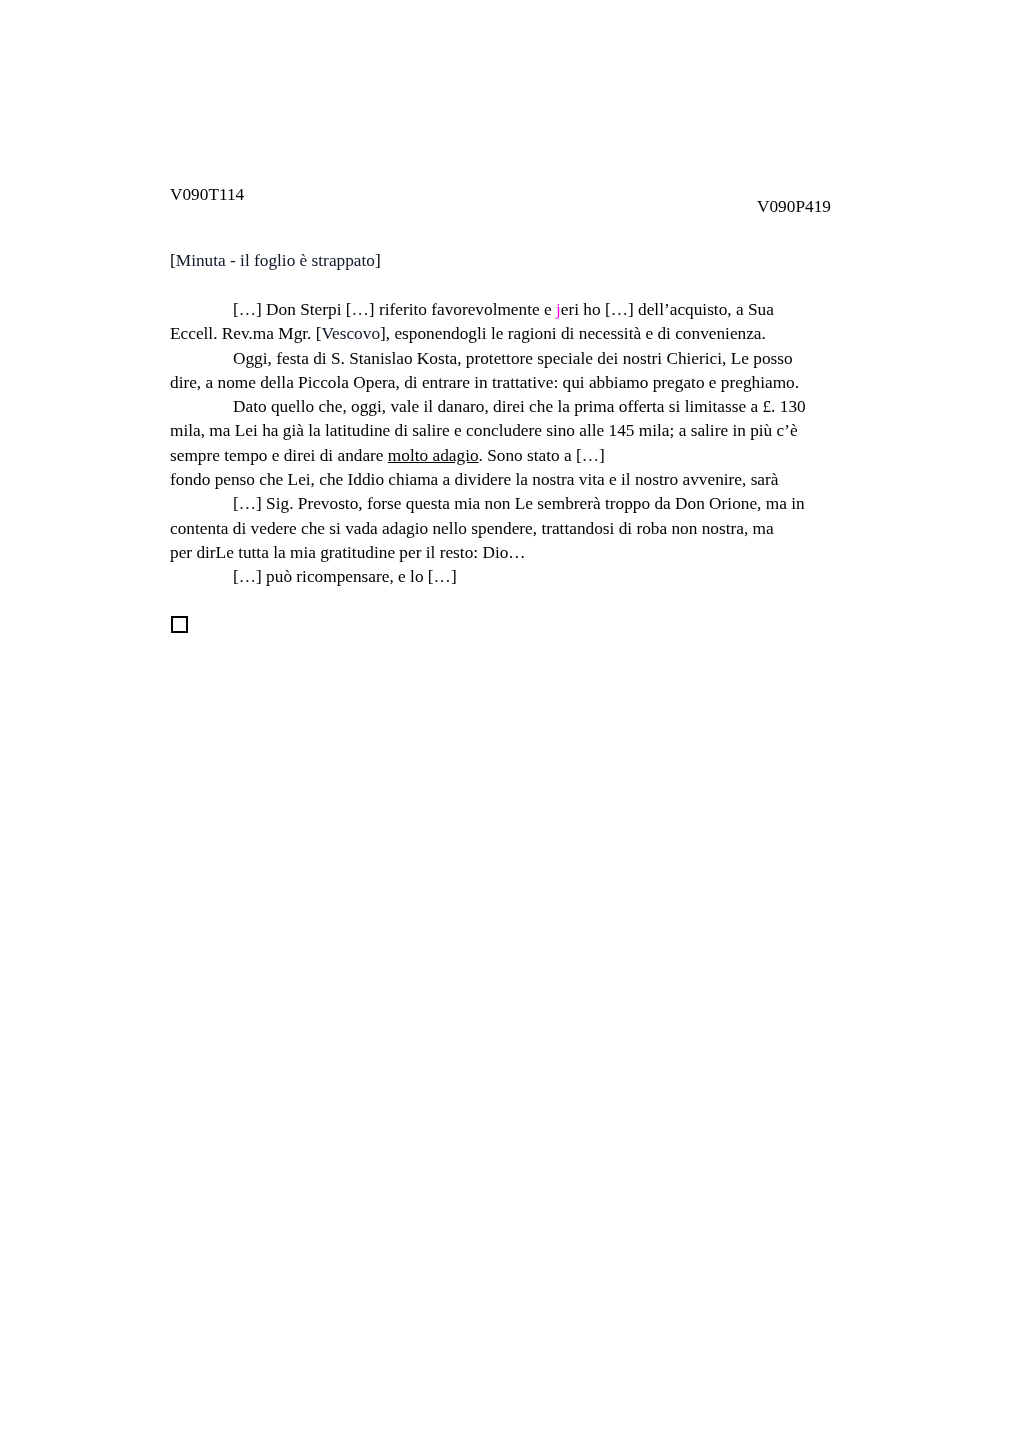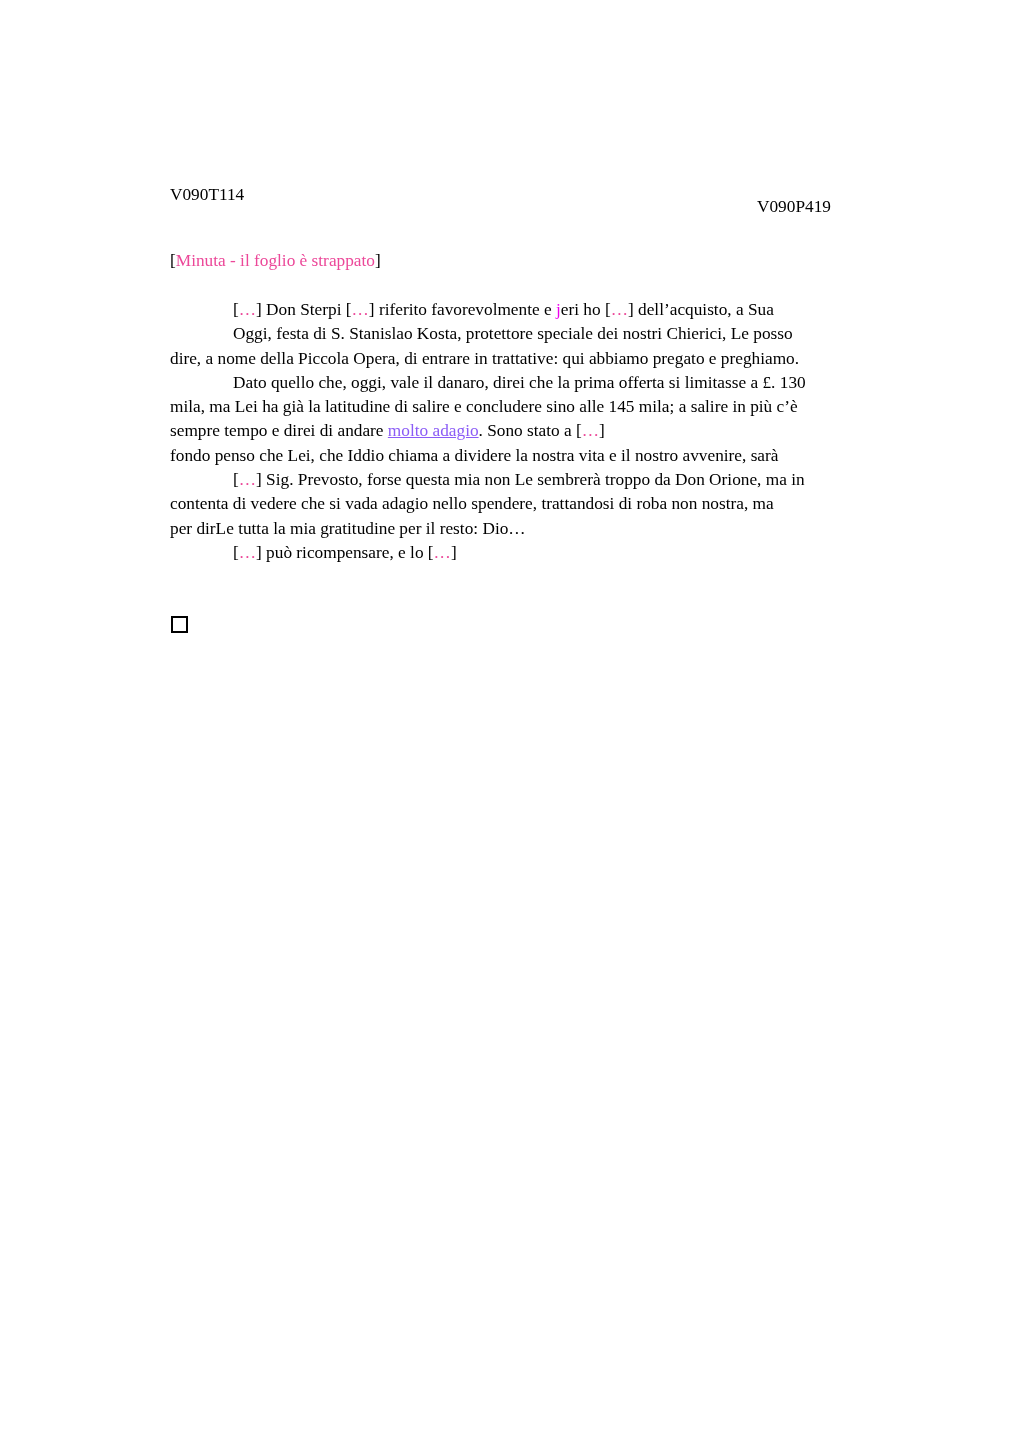--- a/index.html
+++ b/index.html
@@ -33,23 +33,23 @@
   .body-block {
     position: absolute;
     top: 260px;
     left: 170px;
     width: 780px;
     line-height: 24.3px;
   }
   .line { white-space: pre; }
   .line.indent { padding-left: 63px; }
   .run.k { color: #000000; }
-  .run.b { color: #ec4899; }
+  .run.b { color: #0f172a; }
   .run.m { color: #ee00ee; }
-  .run.u { color: #8b5cf6; text-decoration: underline; }
+  .run.u { color: #000000; text-decoration: underline; }
   .marker-row {
     position: absolute;
     top: 578px;
     left: 171px;
   }
   .sq {
     display: inline-block;
     width: 13px;
     height: 13px;
     border: 2px solid #000000;
@@ -62,20 +62,21 @@
 <div class="page">
   <div class="header-row">
     <span class="hdr-left">V090T114</span>
     <span class="hdr-right">V090P419</span>
   </div>
 
   <div class="note-line" id="note-line"><span class="run k">[</span><span class="run b">Minuta - il foglio è strappato</span><span class="run k">]</span></div>
 
   <div class="body-block" id="body-lines">
       <div class="line indent"><span class="run k">[</span><span class="run b">…</span><span class="run k">] Don Sterpi [</span><span class="run b">…</span><span class="run k">] riferito favorevolmente e </span><span class="run m">j</span><span class="run k">eri ho [</span><span class="run b">…</span><span class="run k">] dell’acquisto, a Sua</span></div>
+      <div class="line"><span class="run k">Eccell. Rev.ma Mgr. [</span><span class="run b">Vescovo</span><span class="run k">], esponendogli le ragioni di necessità e di convenienza.</span></div>
       <div class="line indent"><span class="run k">Oggi, festa di S. Stanislao Kosta, protettore speciale dei nostri Chierici, Le posso</span></div>
       <div class="line"><span class="run k">dire, a nome della Piccola Opera, di entrare in trattative: qui abbiamo pregato e preghiamo.</span></div>
       <div class="line indent"><span class="run k">Dato quello che, oggi, vale il danaro, direi che la prima offerta si limitasse a £. 130</span></div>
       <div class="line"><span class="run k">mila, ma Lei ha già la latitudine di salire e concludere sino alle 145 mila; a salire in più c’è</span></div>
       <div class="line"><span class="run k">sempre tempo e direi di andare </span><span class="run u">molto adagio</span><span class="run k">. Sono stato a [</span><span class="run b">…</span><span class="run k">]</span></div>
       <div class="line"><span class="run k">fondo penso che Lei, che Iddio chiama a dividere la nostra vita e il nostro avvenire, sarà</span></div>
       <div class="line indent"><span class="run k">[</span><span class="run b">…</span><span class="run k">] Sig. Prevosto, forse questa mia non Le sembrerà troppo da Don Orione, ma in</span></div>
       <div class="line"><span class="run k">contenta di vedere che si vada adagio nello spendere, trattandosi di roba non nostra, ma</span></div>
       <div class="line"><span class="run k">per dirLe tutta la mia gratitudine per il resto: Dio…</span></div>
       <div class="line indent"><span class="run k">[</span><span class="run b">…</span><span class="run k">] può ricompensare, e lo [</span><span class="run b">…</span><span class="run k">]</span></div>

